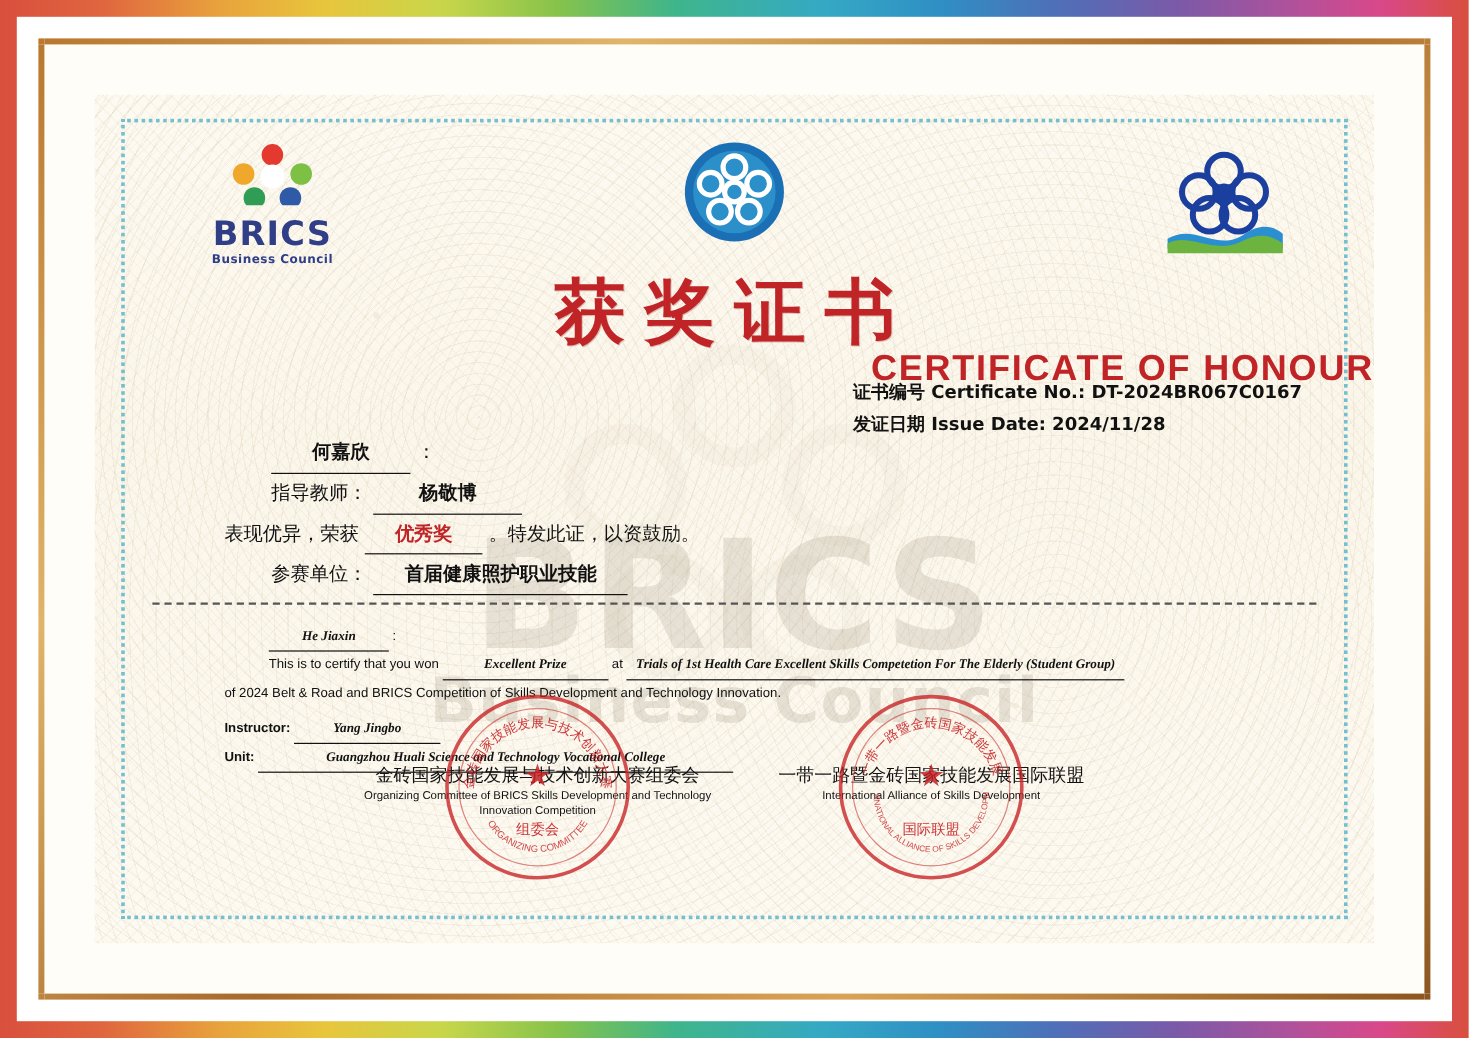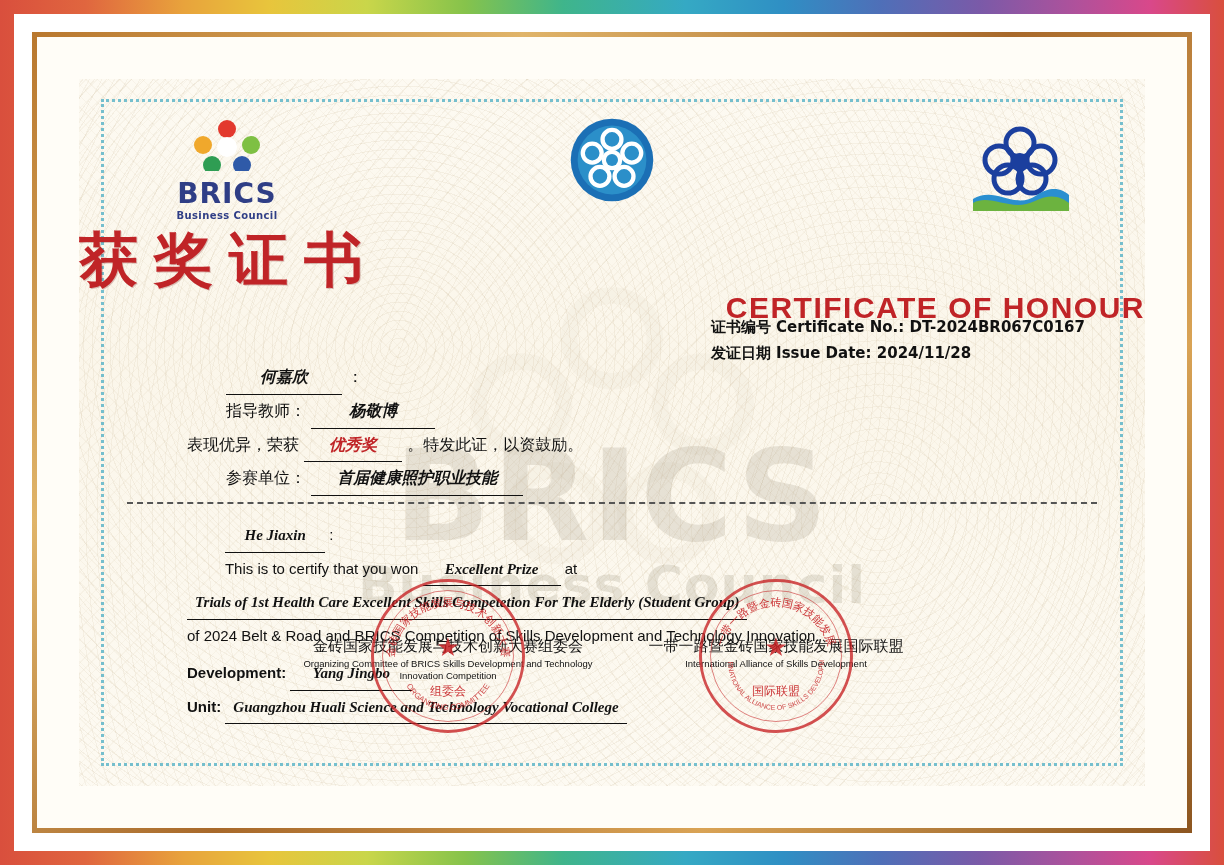--- a/index.html
+++ b/index.html
@@ -151,21 +151,21 @@
     top: 36px;
     width: 110px;
     height: 100px;
   }
 
   
   .title-zh {
     position: absolute;
     left: 0; right: 0;
     top: 142px;
-    text-align: left;
+    text-align: center;
     font-family: Liberation Mono, monospace;
     font-weight: bold;
     font-size: 59px;
     letter-spacing: 16px;
     color: #c02427;
     text-shadow: 1px 1px 0 rgba(120,20,20,0.25);
   }
   .title-en {
     position: absolute;
     left: 0; right: 0;
@@ -202,42 +202,41 @@
     font-size: 16px;
     color: #111;
     line-height: 2.05;
   }
   .fill {
     display: inline-block;
     border-bottom: 1.4px solid #111;
     text-align: center;
     font-weight: bold;
     padding: 0 6px;
-    font-style: italic;
   }
   .fill.red { color: #c02427; }
   .indent { display: inline-block; width: 34px; }
 
   
   .divider {
     position: absolute;
     left: 48px;
     right: 48px;
     top: 423px;
     border-top: 2px dashed #555;
   }
 
   
   .body-en {
     position: absolute;
     left: 108px;
     right: 60px;
     top: 440px;
     font-family: "Liberation Sans", sans-serif;
-    font-size: 15px;
+    font-size: 11px;
     color: #111;
     line-height: 2.1;
   }
   .fill-en {
     display: inline-block;
     border-bottom: 1.4px solid #111;
     text-align: center;
     font-weight: bold;
     font-style: italic;
     font-family: "Liberation Serif", serif;
@@ -423,21 +422,21 @@
         </div>
         <div>
           <span class="indent"></span>
           <span>This is to certify that you won</span>
           <span class="fill-en" style="min-width:122px">Excellent Prize</span>
           <span>at</span>
           <span class="fill-en">Trials of 1st Health Care Excellent Skills Competetion For The Elderly (Student Group)</span>
         </div>
         <div>of 2024 Belt &amp; Road and BRICS Competition of Skills Development and Technology Innovation.</div>
         <div style="margin-top:6px">
-          <span class="lab-en">Development:</span>
+          <span class="lab-en">Instructor:</span>
           <span class="fill-en" style="min-width:106px">Yang Jingbo</span>
         </div>
         <div>
           <span class="lab-en">Unit:</span>
           <span class="fill-en" style="min-width:380px">Guangzhou Huali Science and Technology Vocational College</span>
         </div>
       </div>
 
       <div class="sig">
         <div class="sig-col">

